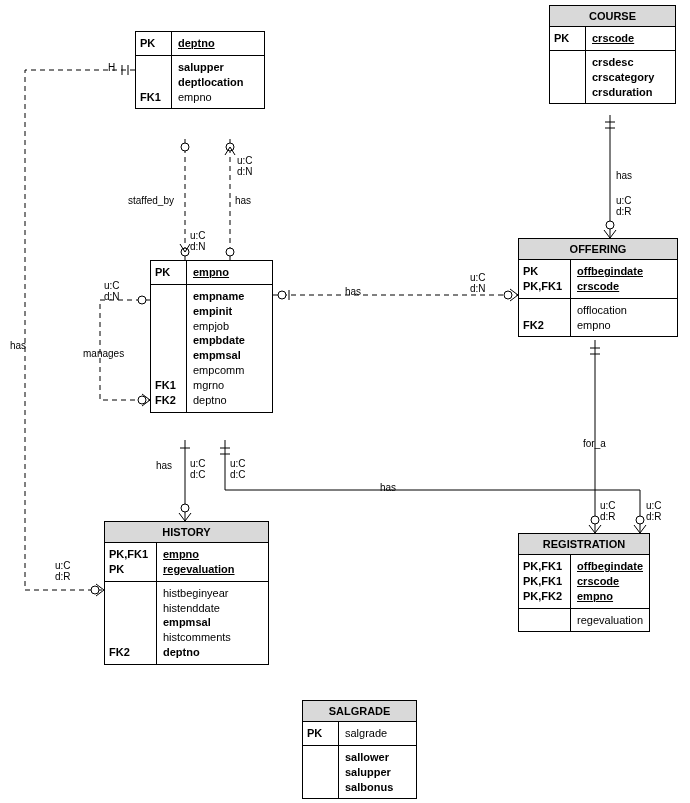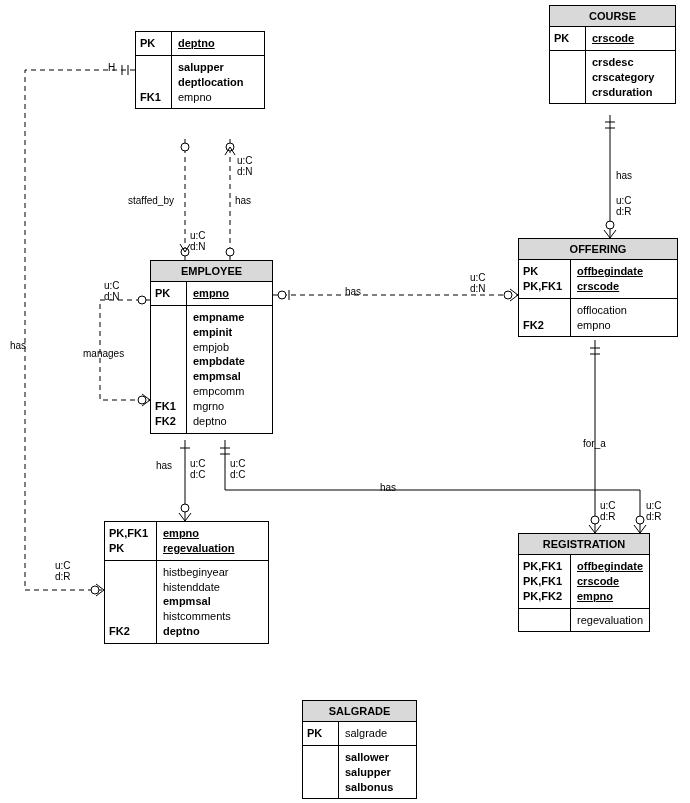--- a/index.html
+++ b/index.html
@@ -100,21 +100,20 @@
       <div class="key-cell narrow"></div>
       <div class="attr-cell">
         <span class="b">crsdesc</span>
         <span class="b">crscategory</span>
         <span class="b">crsduration</span>
       </div>
     </div>
   </div>
 
   <div class="entity" style="left:150px; top:260px; width:123px;">
-    <div class="entity-header">EMPLOYEE</div>
     <div class="entity-row">
       <div class="key-cell narrow">PK</div>
       <div class="attr-cell">
         <span class="pk">empno</span>
       </div>
     </div>
     <div class="entity-row">
       <div class="key-cell narrow" style="position:relative; white-space:pre-line;">
         <span style="position:absolute; bottom:4px;">FK1
 FK2</span>
@@ -147,20 +146,21 @@
         <span style="position:absolute; bottom:4px;">FK2</span>
       </div>
       <div class="attr-cell">
         <span class="n">offlocation</span>
         <span class="n">empno</span>
       </div>
     </div>
   </div>
 
   <div class="entity" style="left:104px; top:521px; width:165px;">
+    <div class="entity-header">HISTORY</div>
     <div class="entity-row">
       <div class="key-cell" style="white-space:pre-line;">PK,FK1
 PK</div>
       <div class="attr-cell">
         <span class="pk">empno</span>
         <span class="pk">regevaluation</span>
       </div>
     </div>
     <div class="entity-row">
       <div class="key-cell" style="position:relative;">

